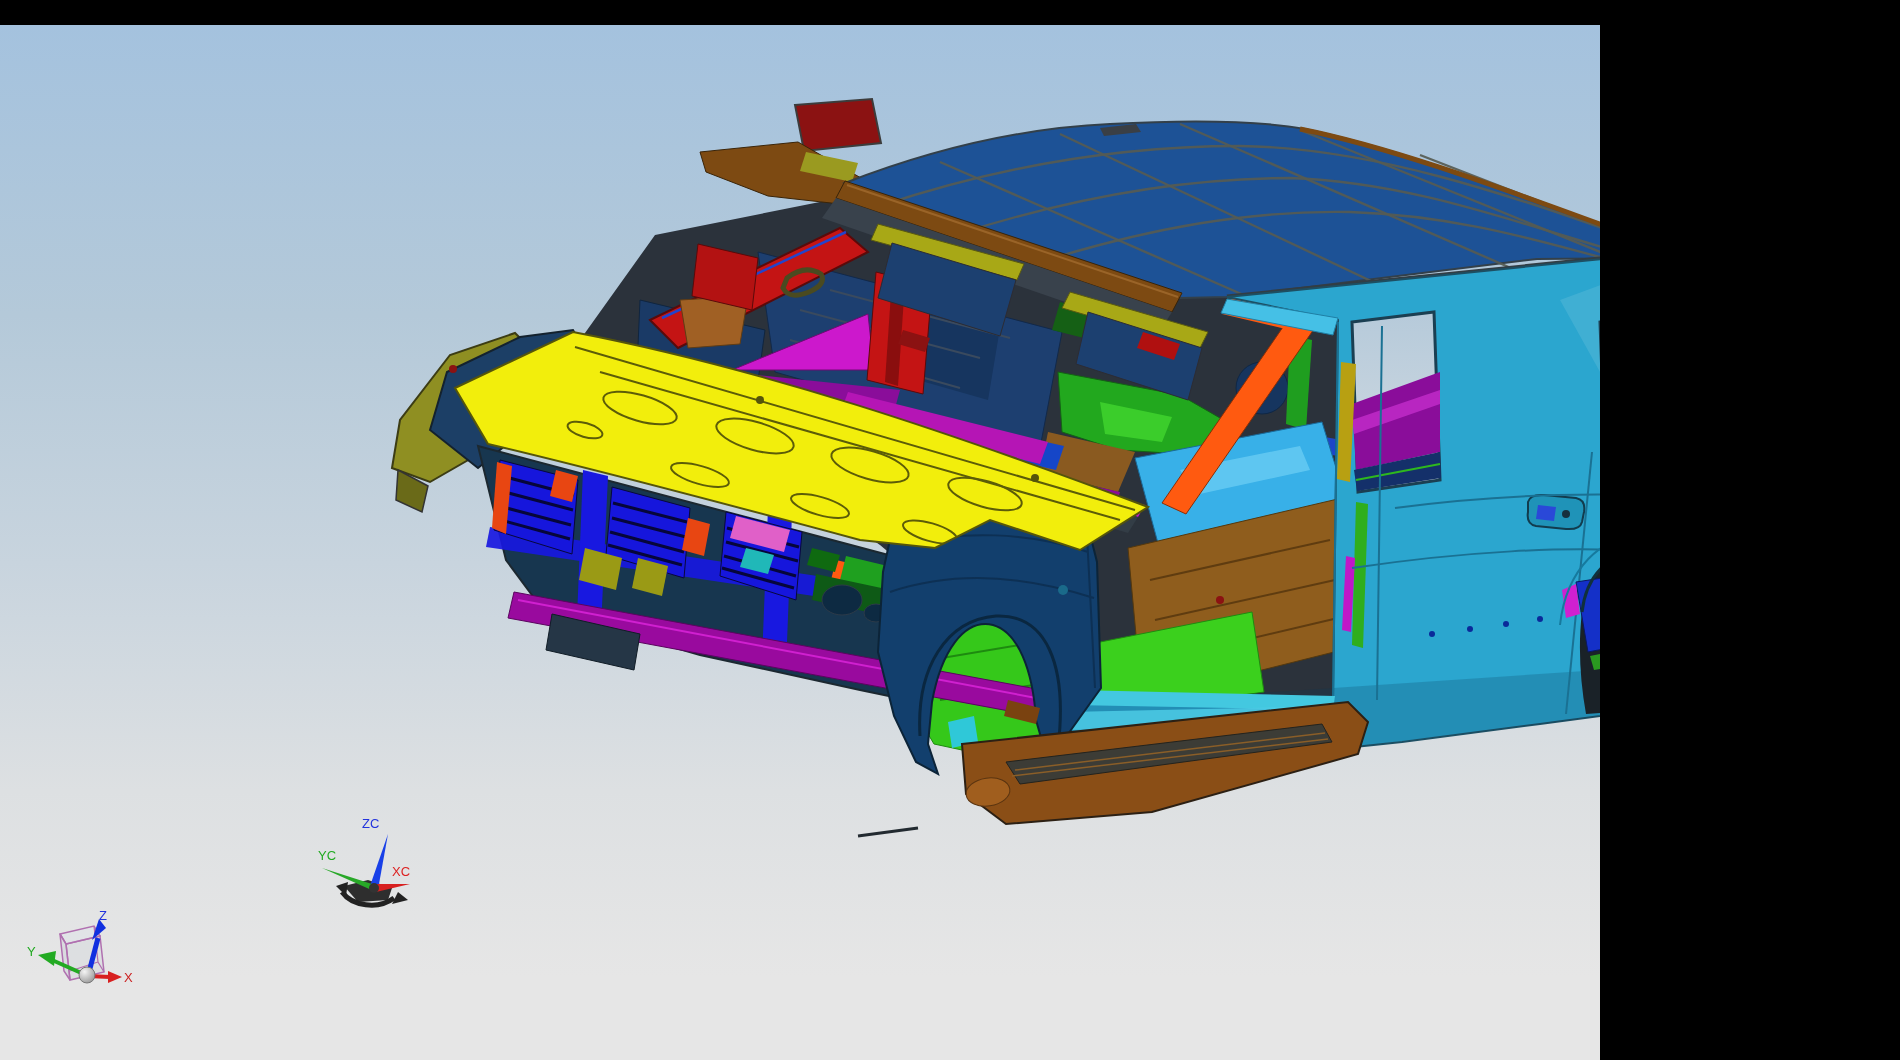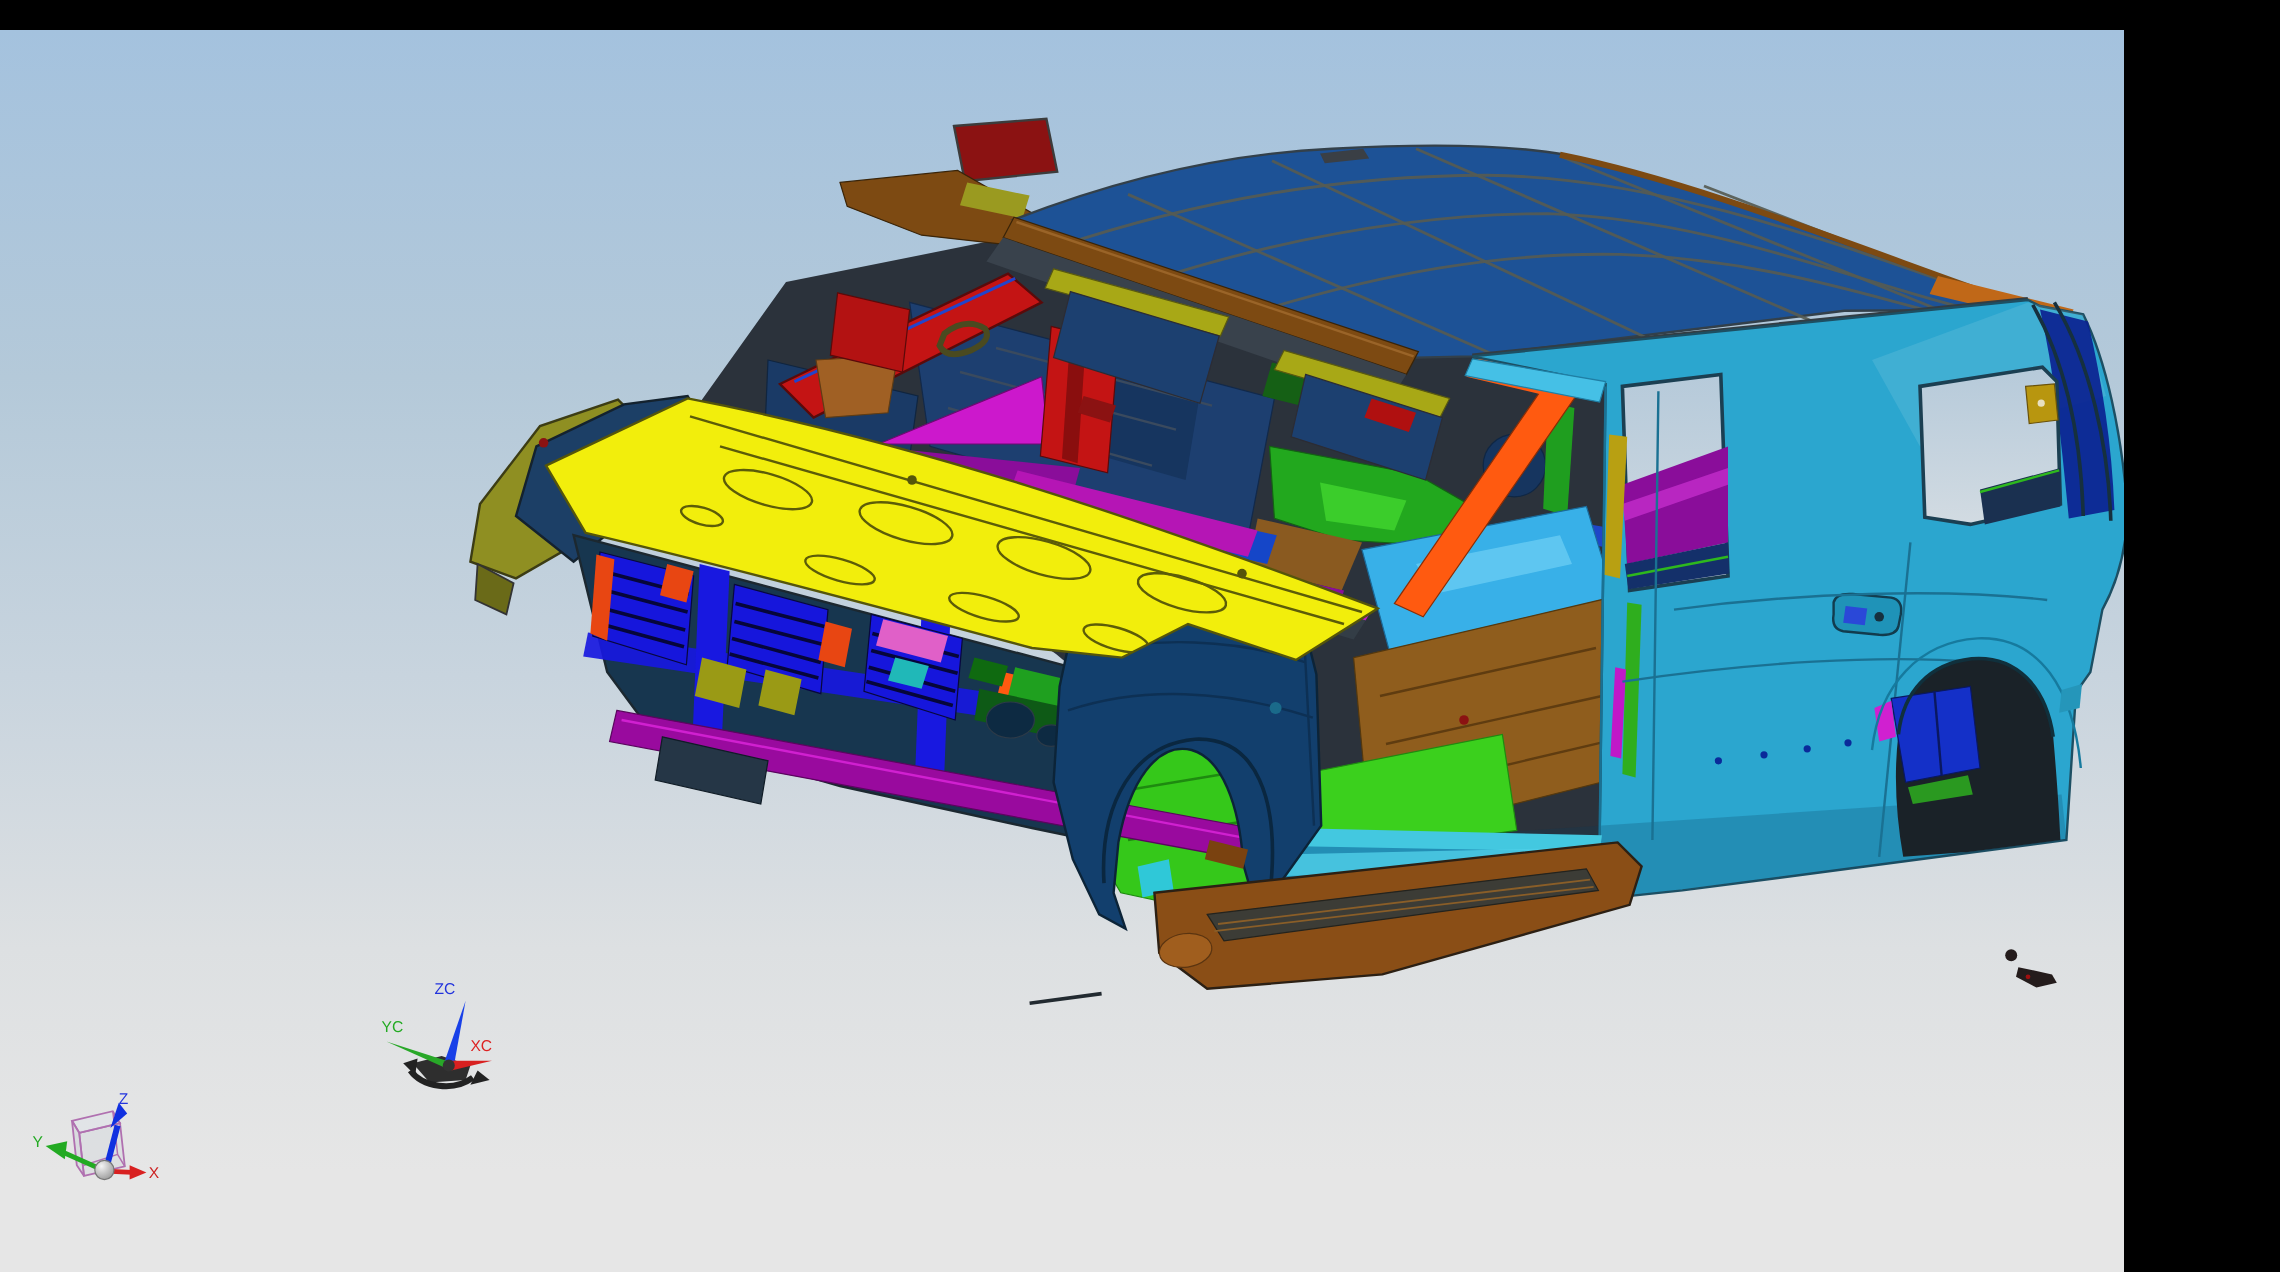--- a/index.html
+++ b/index.html
@@ -1,16 +1,16 @@
 <!DOCTYPE html>
 <html><head>
 <meta charset="utf-8">
 <style>
   html,body{margin:0;padding:0;background:#000;}
-  .screen{position:relative;width:1770px;height:1060px;overflow:hidden;
+  .screen{position:relative;width:1600px;height:1060px;overflow:hidden;
           font-family:"Liberation Sans",sans-serif;}
   .viewport-bg{position:absolute;left:0;top:25px;width:1890px;height:1035px;
     background:linear-gradient(180deg,#a4c2de 0%,#b4c9d9 28%,#c8d4de 52%,#dde0e2 74%,#e6e6e6 92%,#e6e6e6 100%);}
   svg{position:absolute;left:0;top:0;}
   .pline{fill:none;stroke:#565b52;stroke-width:2.4;opacity:.92;}
   .seam{fill:none;stroke:#1a7193;stroke-width:2;}
   .dkline{fill:none;stroke:#16303e;stroke-width:3;}
   .fline{fill:none;stroke:#0d3054;stroke-width:2;}
   .hoodline{fill:none;stroke:#5c5c08;stroke-width:2;}
   .triad-label{font-size:13px;font-family:"Liberation Sans",sans-serif;}

